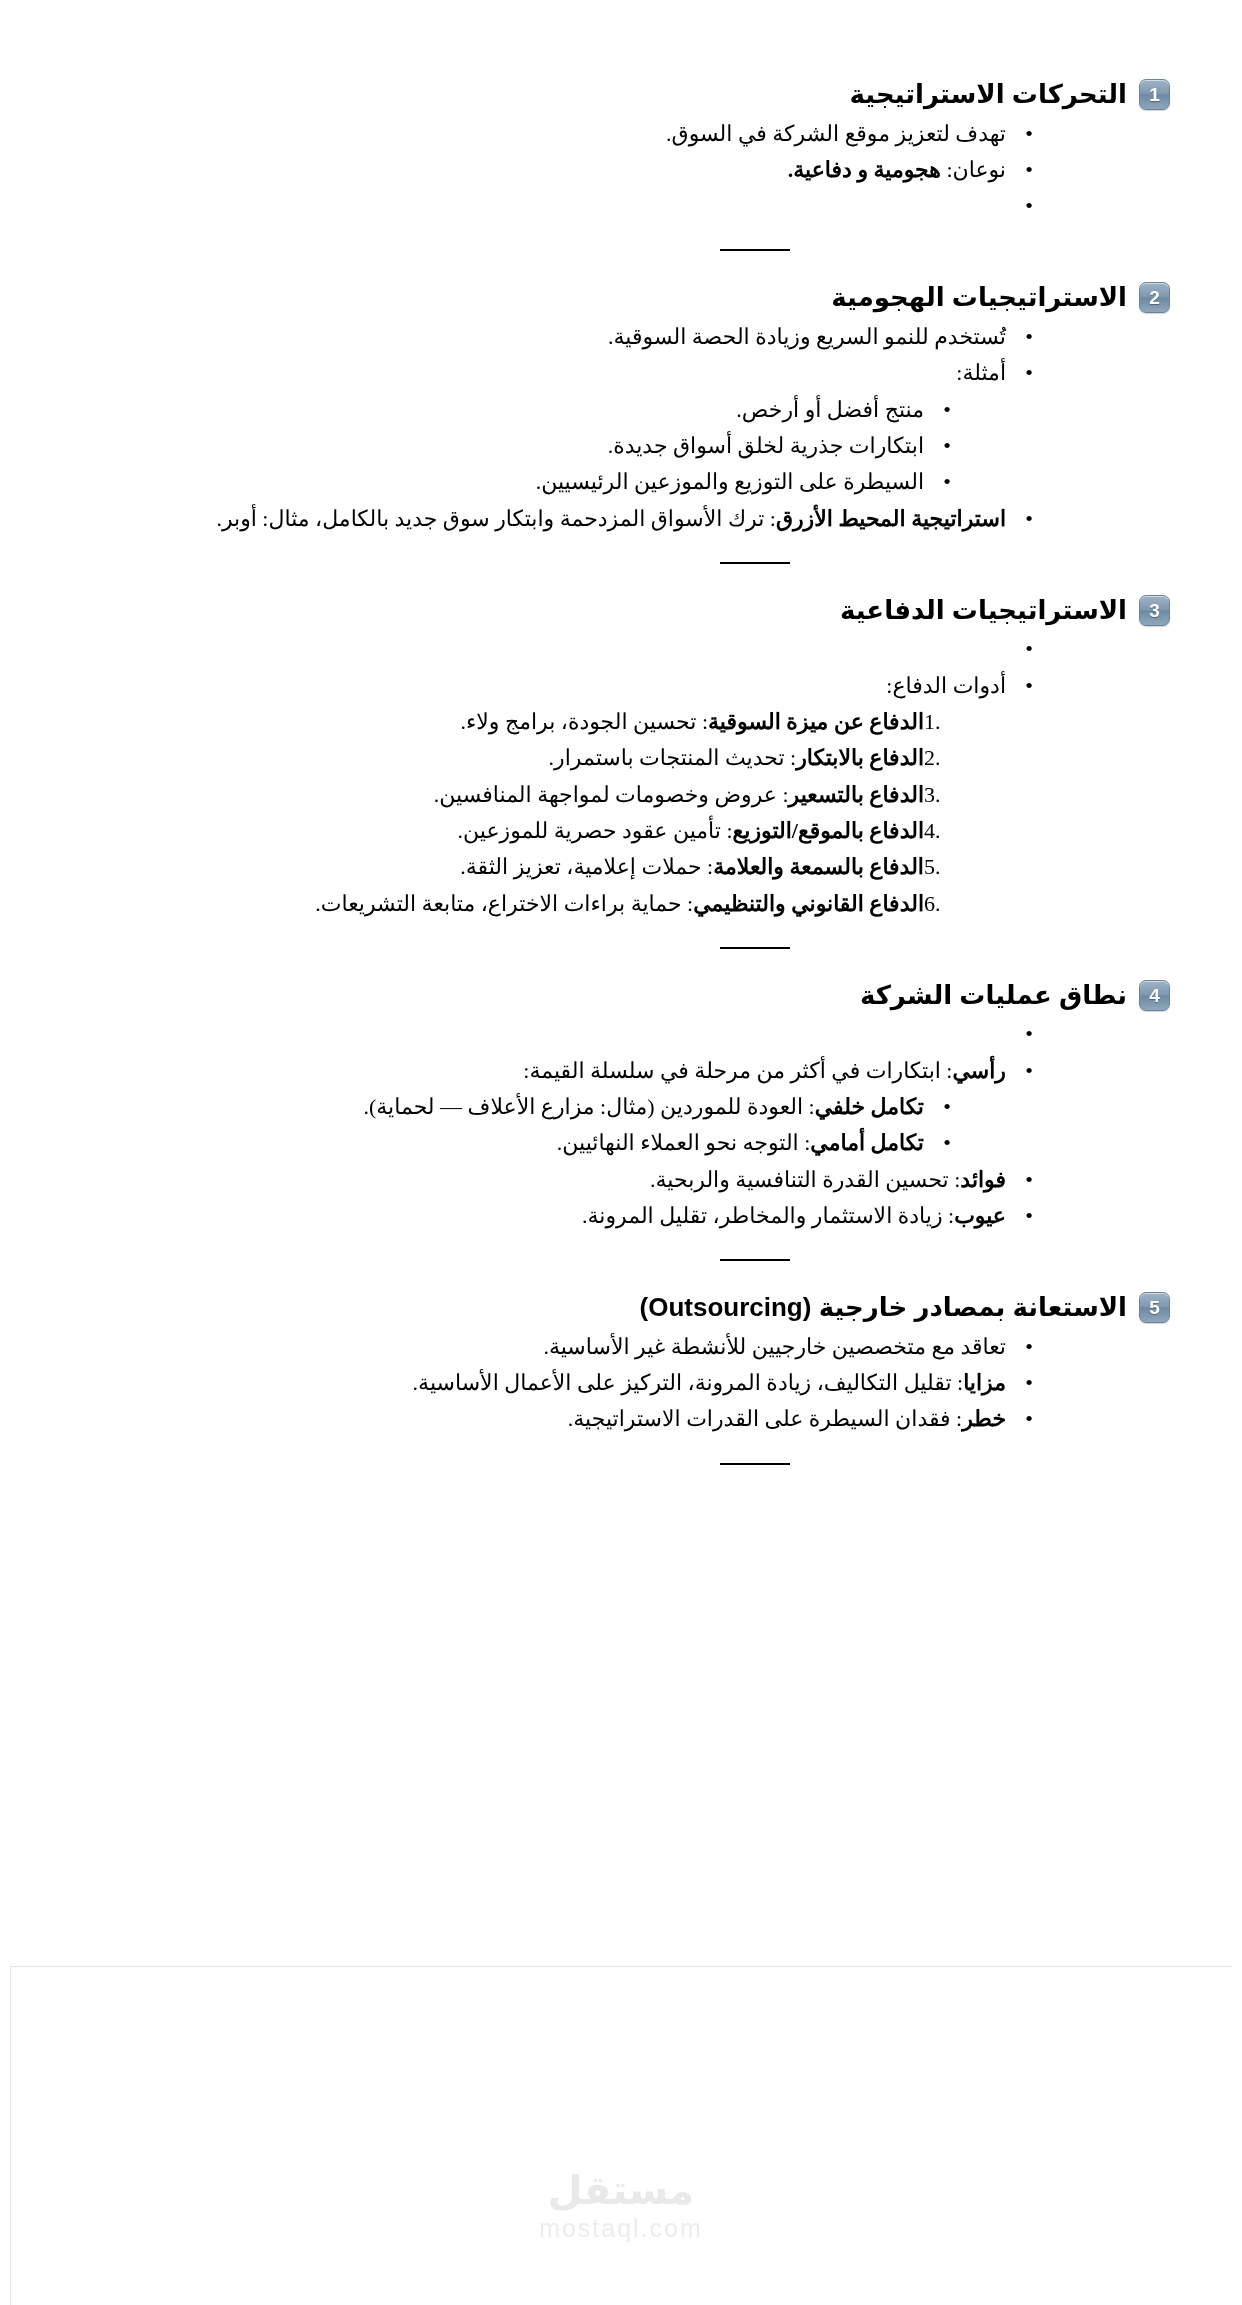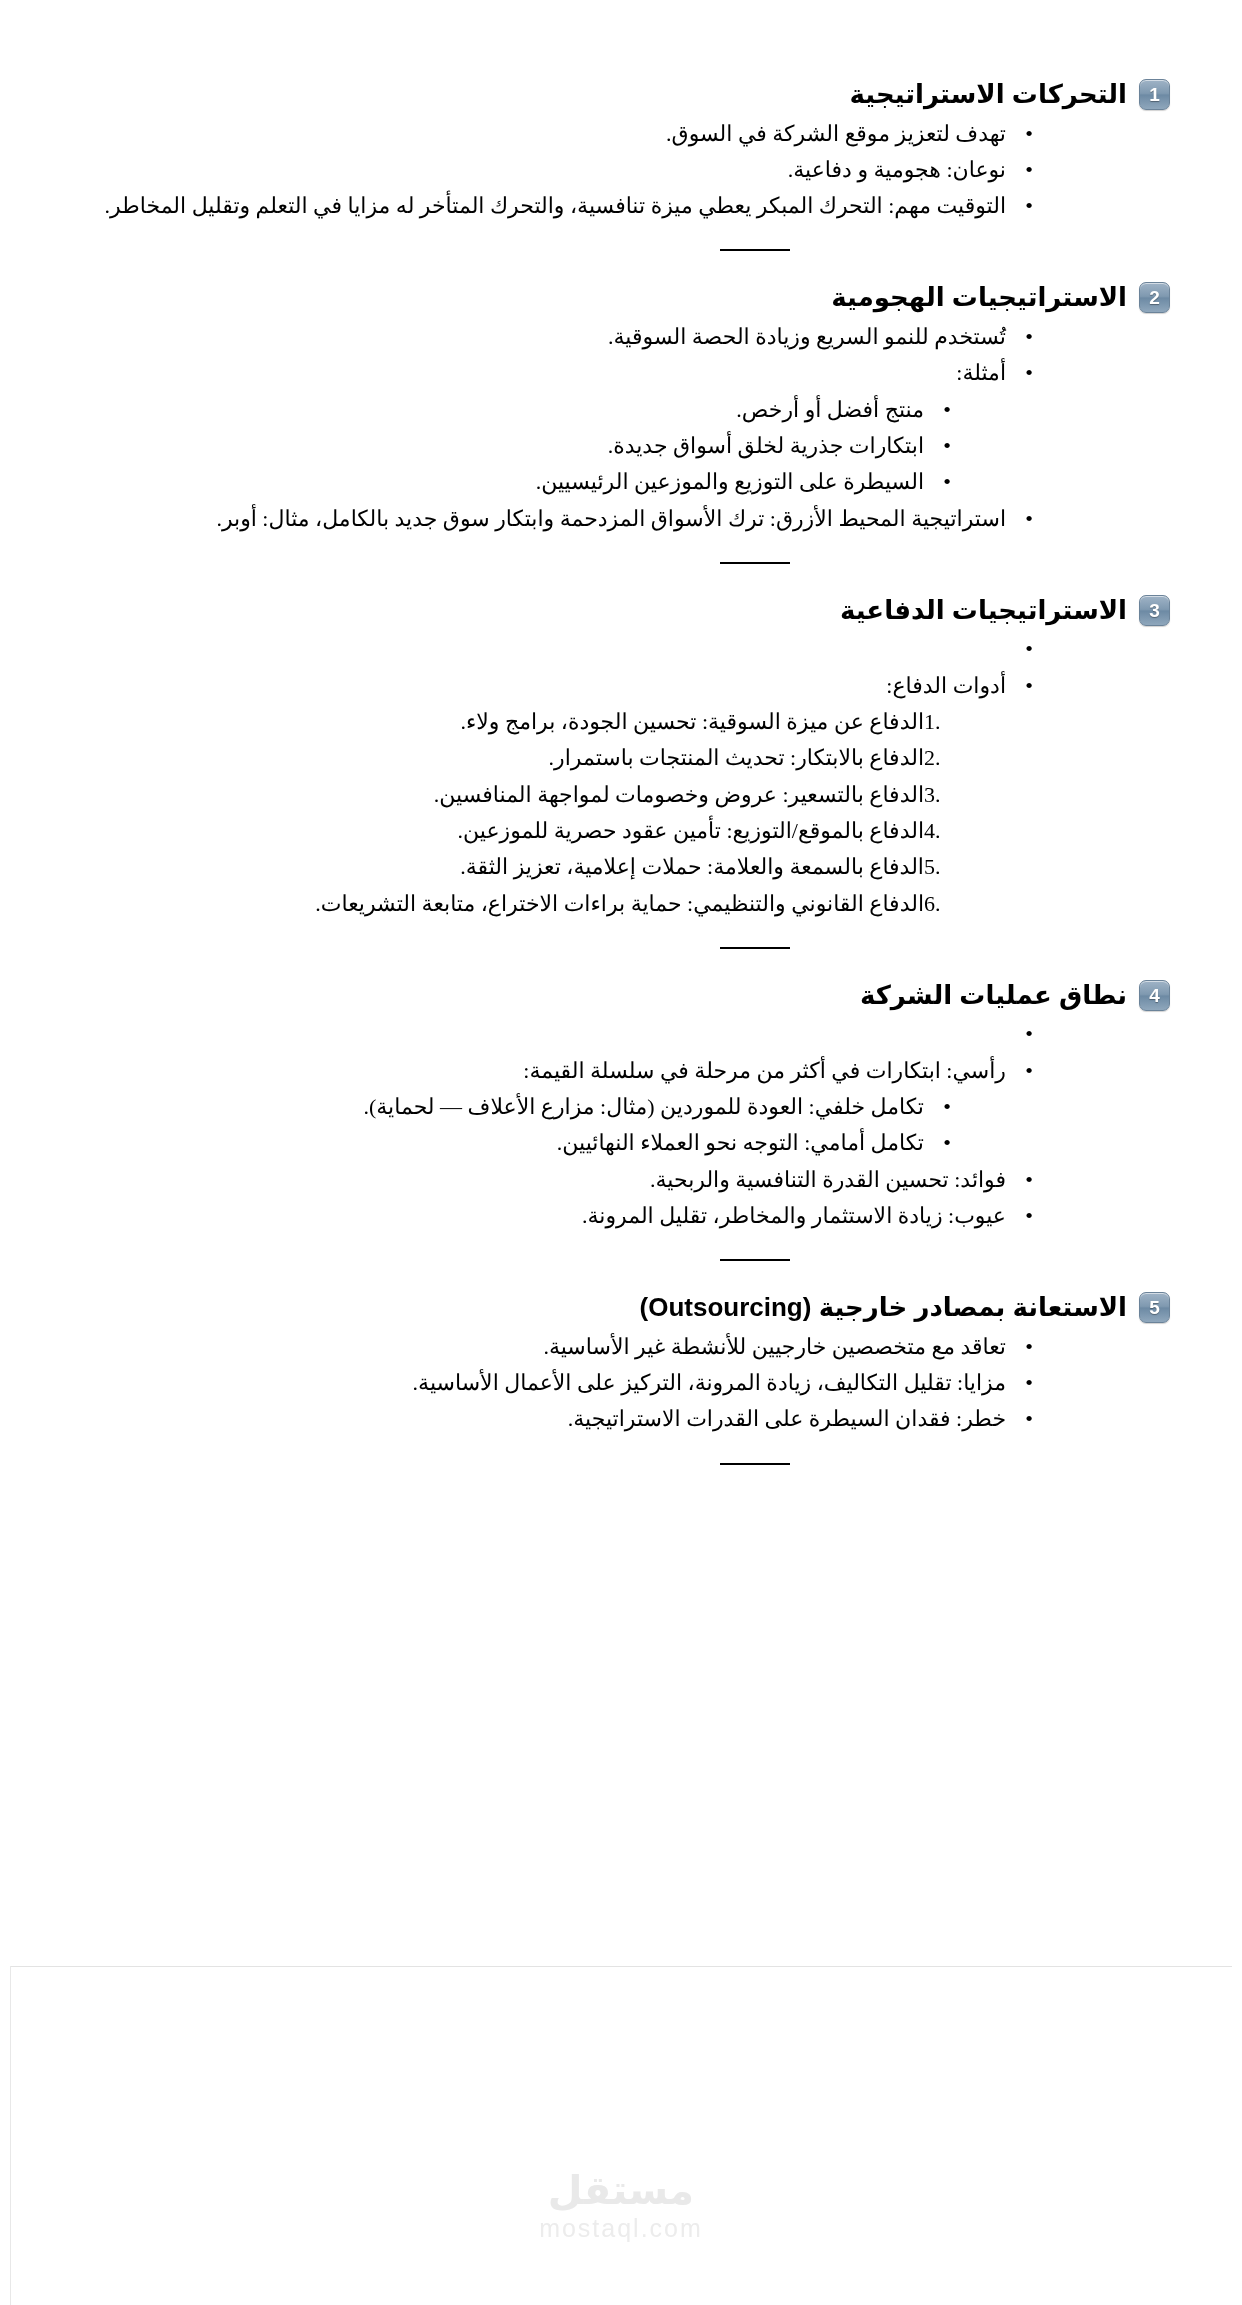--- a/index.html
+++ b/index.html
@@ -118,21 +118,21 @@
 
   .txt {
     flex: 1 1 auto;
     font-family: "Liberation Serif", "DejaVu Serif", serif;
     font-size: 22px;
     line-height: 1.56;
   }
 
   .txt b,
   .txt strong {
-    font-weight: normal;
+    font-weight: bold;
   }
 
   
   .rule-wrap {
     display: flex;
     justify-content: flex-start;
     margin: 26px 0 30px 0;
   }
 
   .rule {
@@ -203,21 +203,20 @@
           <li class="b1">
             <span class="mark">•</span>
             <span class="txt">تهدف لتعزيز موقع الشركة في السوق.</span>
           </li>
           <li class="b1">
             <span class="mark">•</span>
             <span class="txt"><span>نوعان: </span><b>هجومية و دفاعية.</b></span>
           </li>
           <li class="b1">
             <span class="mark">•</span>
-            <span class="txt"><b>التوقيت</b><span> مهم: التحرك المبكر يعطي ميزة تنافسية، والتحرك المتأخر له مزايا في التعلم وتقليل المخاطر.</span></span>
           </li>
         </ul>
       </div>
       <div class="rule-wrap">
         <div class="rule"></div>
       </div>
       <div class="section">
         <div class="sec-head">
           <span class="badge">2</span>
           <span class="sec-title">الاستراتيجيات الهجومية</span>

